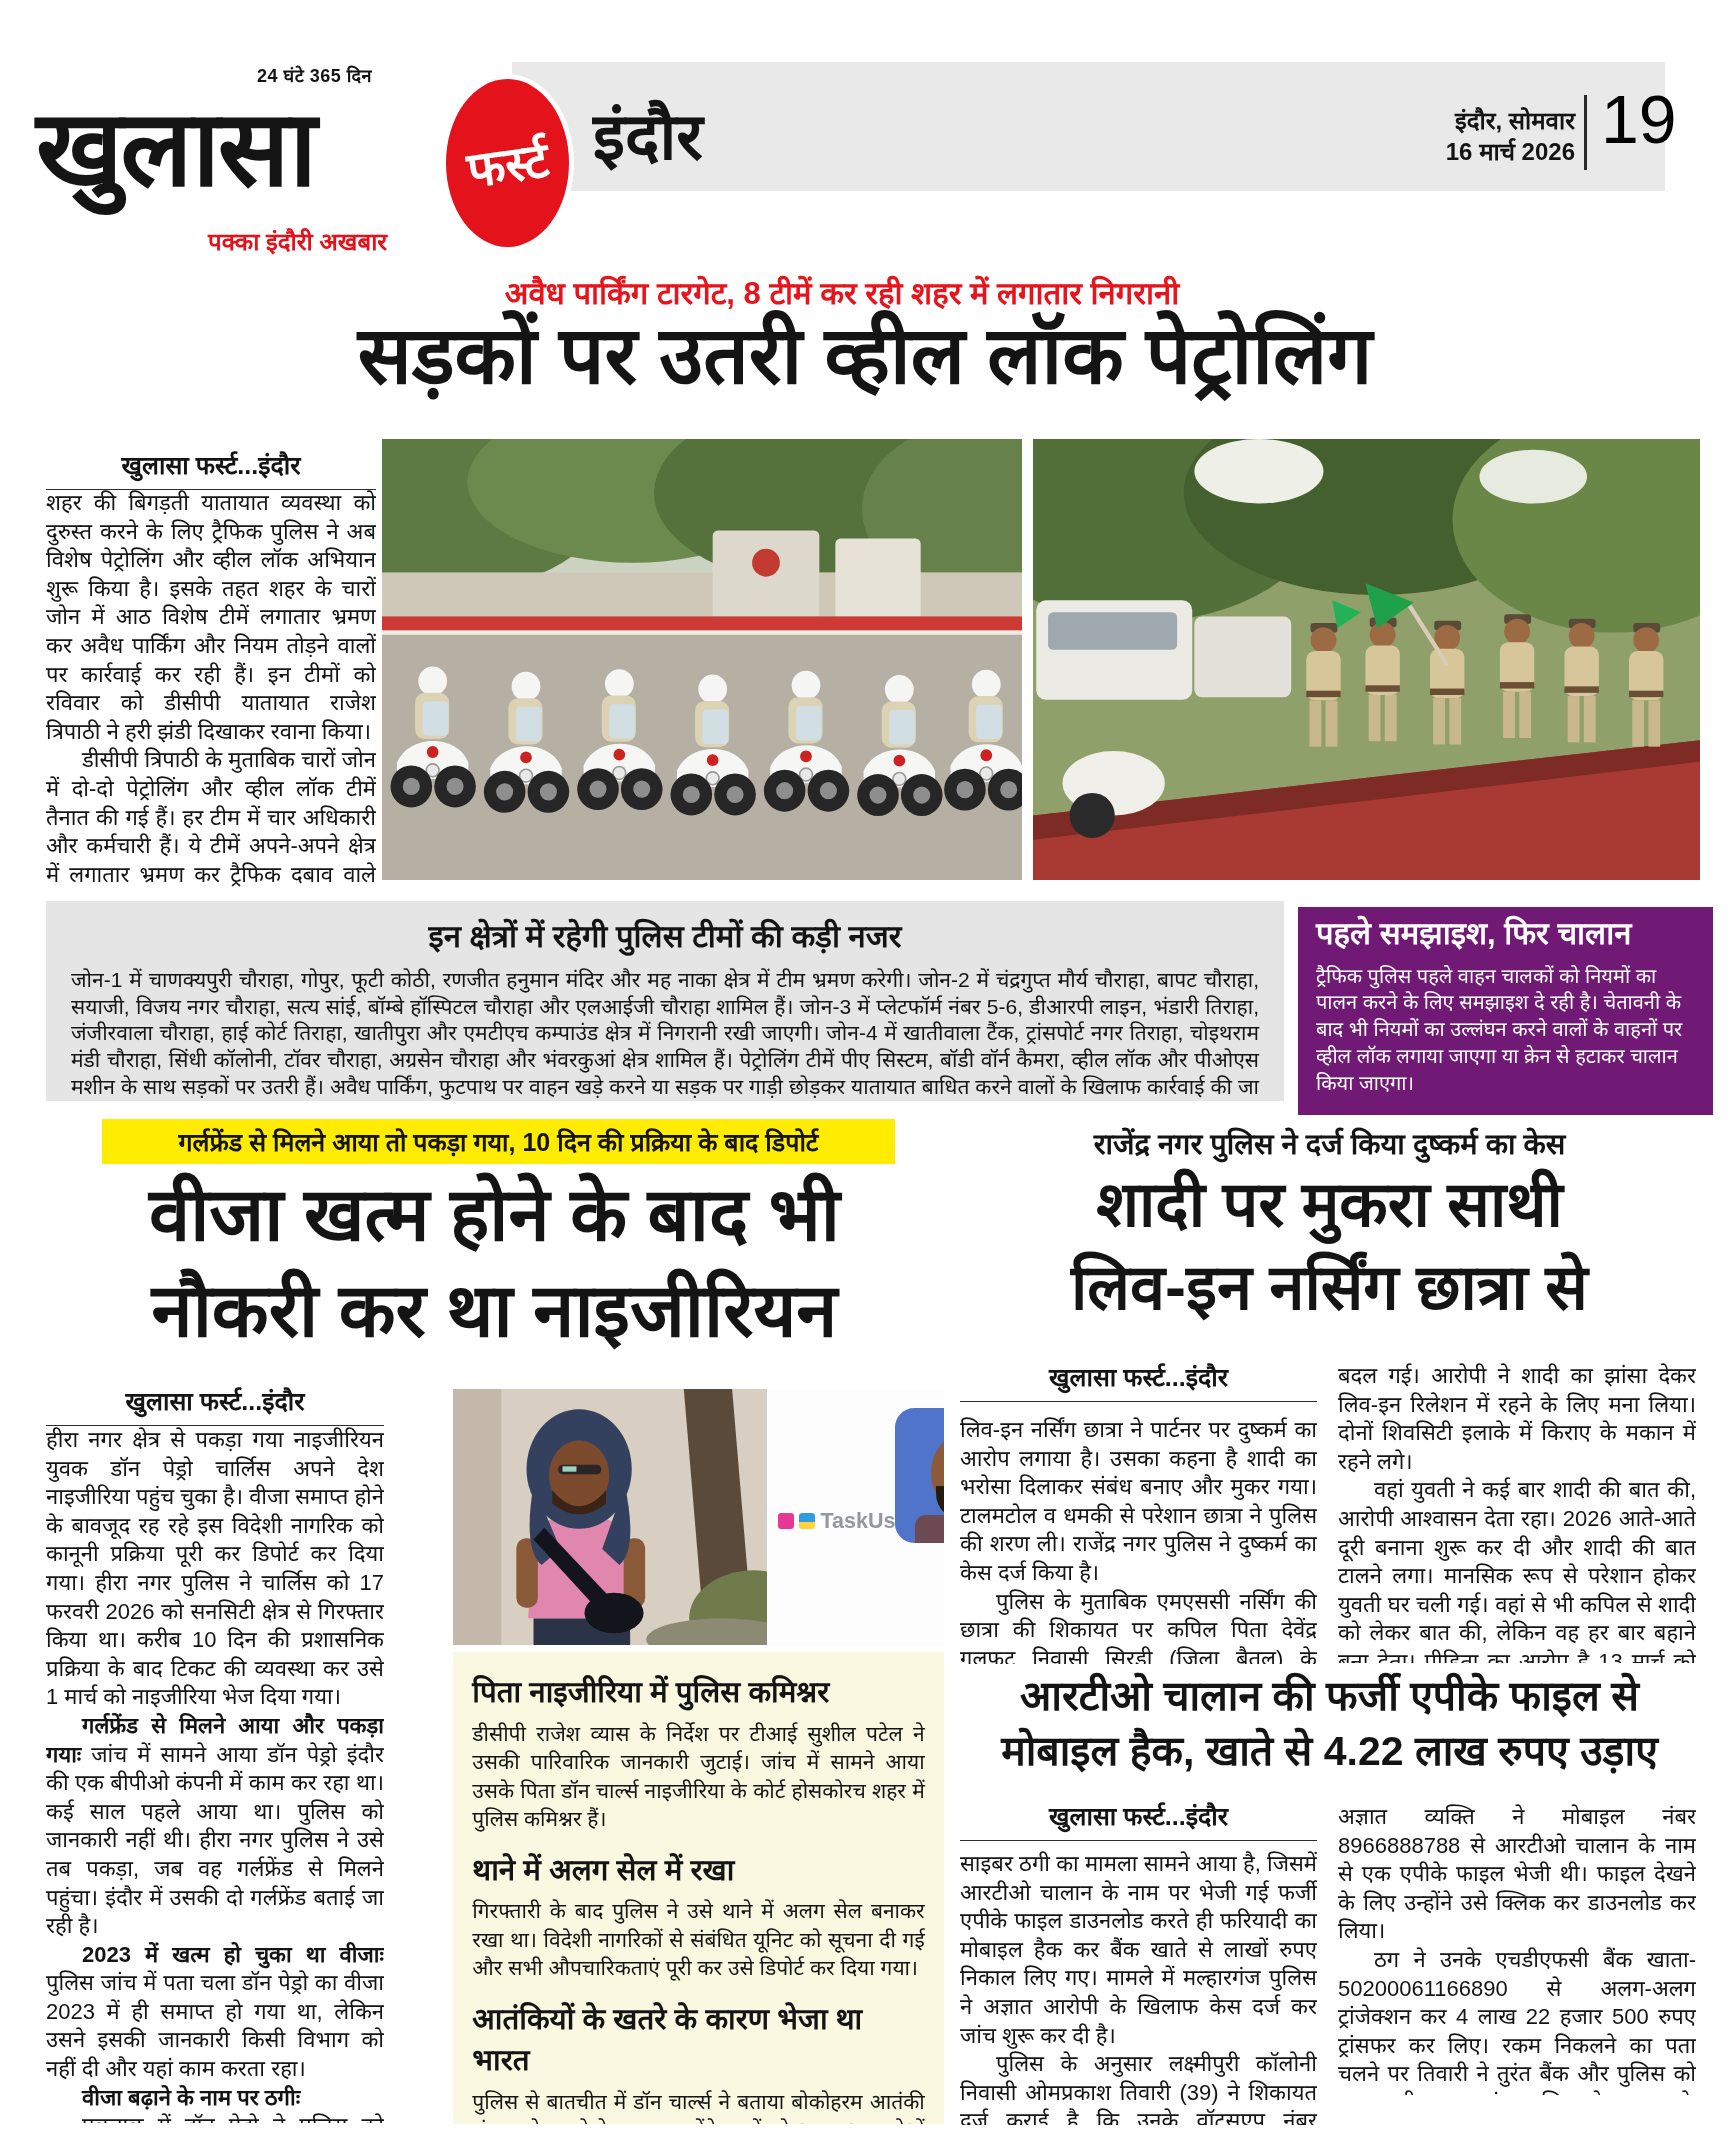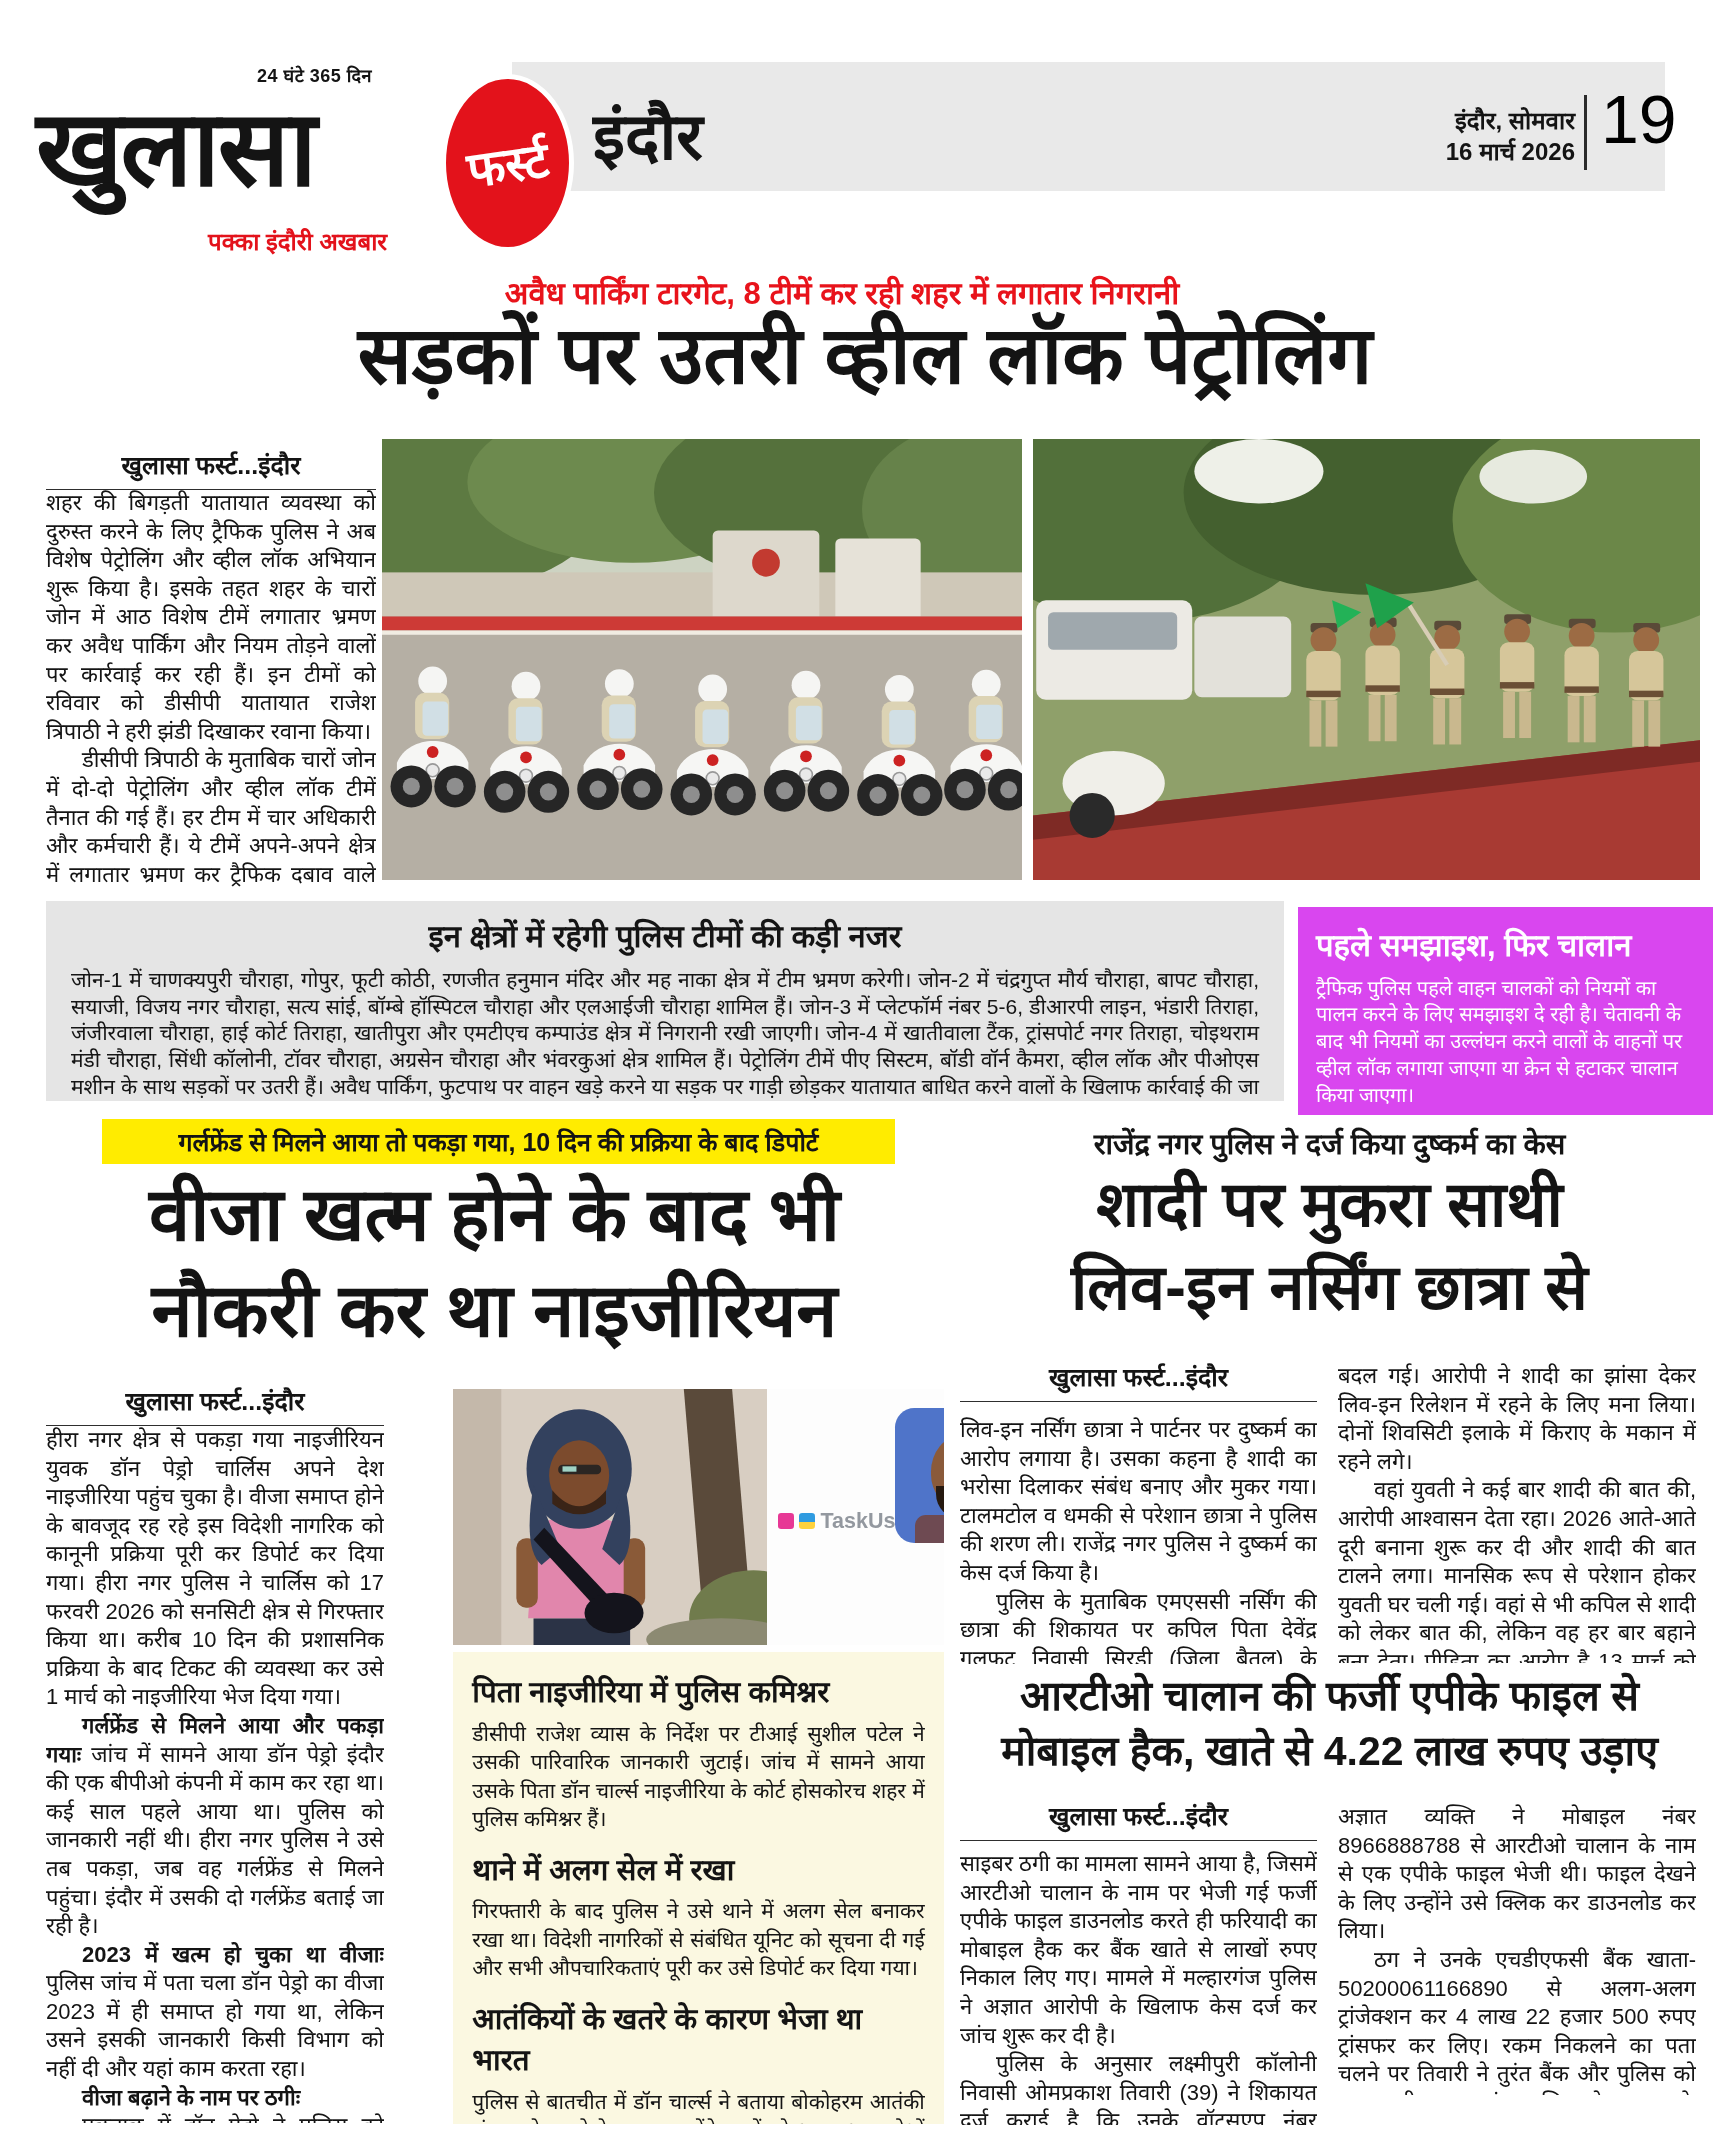--- a/index.html
+++ b/index.html
@@ -44,21 +44,21 @@
   .lead-col { left:46px; top:489px; width:330px; height:401px; }
 
   .photo1 { left:382px; top:439px; width:640px; height:441px; background:#cdd3c2; overflow:hidden; }
   .photo2 { left:1033px; top:439px; width:667px; height:441px; background:#8fa06a; overflow:hidden; }
   .photo1 svg, .photo2 svg, .suspect-photo svg { display:block; width:100%; height:100%; }
 
   .zones-box { left:46px; top:901px; width:1238px; height:200px; background:#e5e5e5; padding:13px 25px; overflow:hidden; }
   .zones-title { text-align:center; font-size:31px; font-weight:900; margin-bottom:10.7px; }
   .zones-body { font-size:21px; line-height:1.28; text-align:justify; text-align-last:center; }
 
-  .advisory-box { left:1298px; top:907px; width:415px; height:208px; background:#d946ef; color:#fff; padding:16px 18px; overflow:hidden; }
+  .advisory-box { left:1298px; top:907px; width:415px; height:208px; background:#701a75; color:#fff; padding:4px 18px; overflow:hidden; }
   .advisory-title { font-size:31px; font-weight:900; margin-bottom:9.7px; }
   .advisory-body { font-size:20px; line-height:1.34; }
 
   
   .visa-kicker { left:102px; top:1119px; width:793px; background:#ffec00; padding:5.4px 10.7px; text-align:center; font-size:25px; font-weight:800; }
   .visa-headline { left:46px; top:1167px; width:897px; text-align:center; font-size:74px; font-weight:900; line-height:1.3; }
   .visa-headline div { white-space:nowrap; }
   .visa-byline { left:46px; top:1383px; width:338px; }
   .visa-col { left:46px; top:1426px; width:338px; height:697px; }
 

